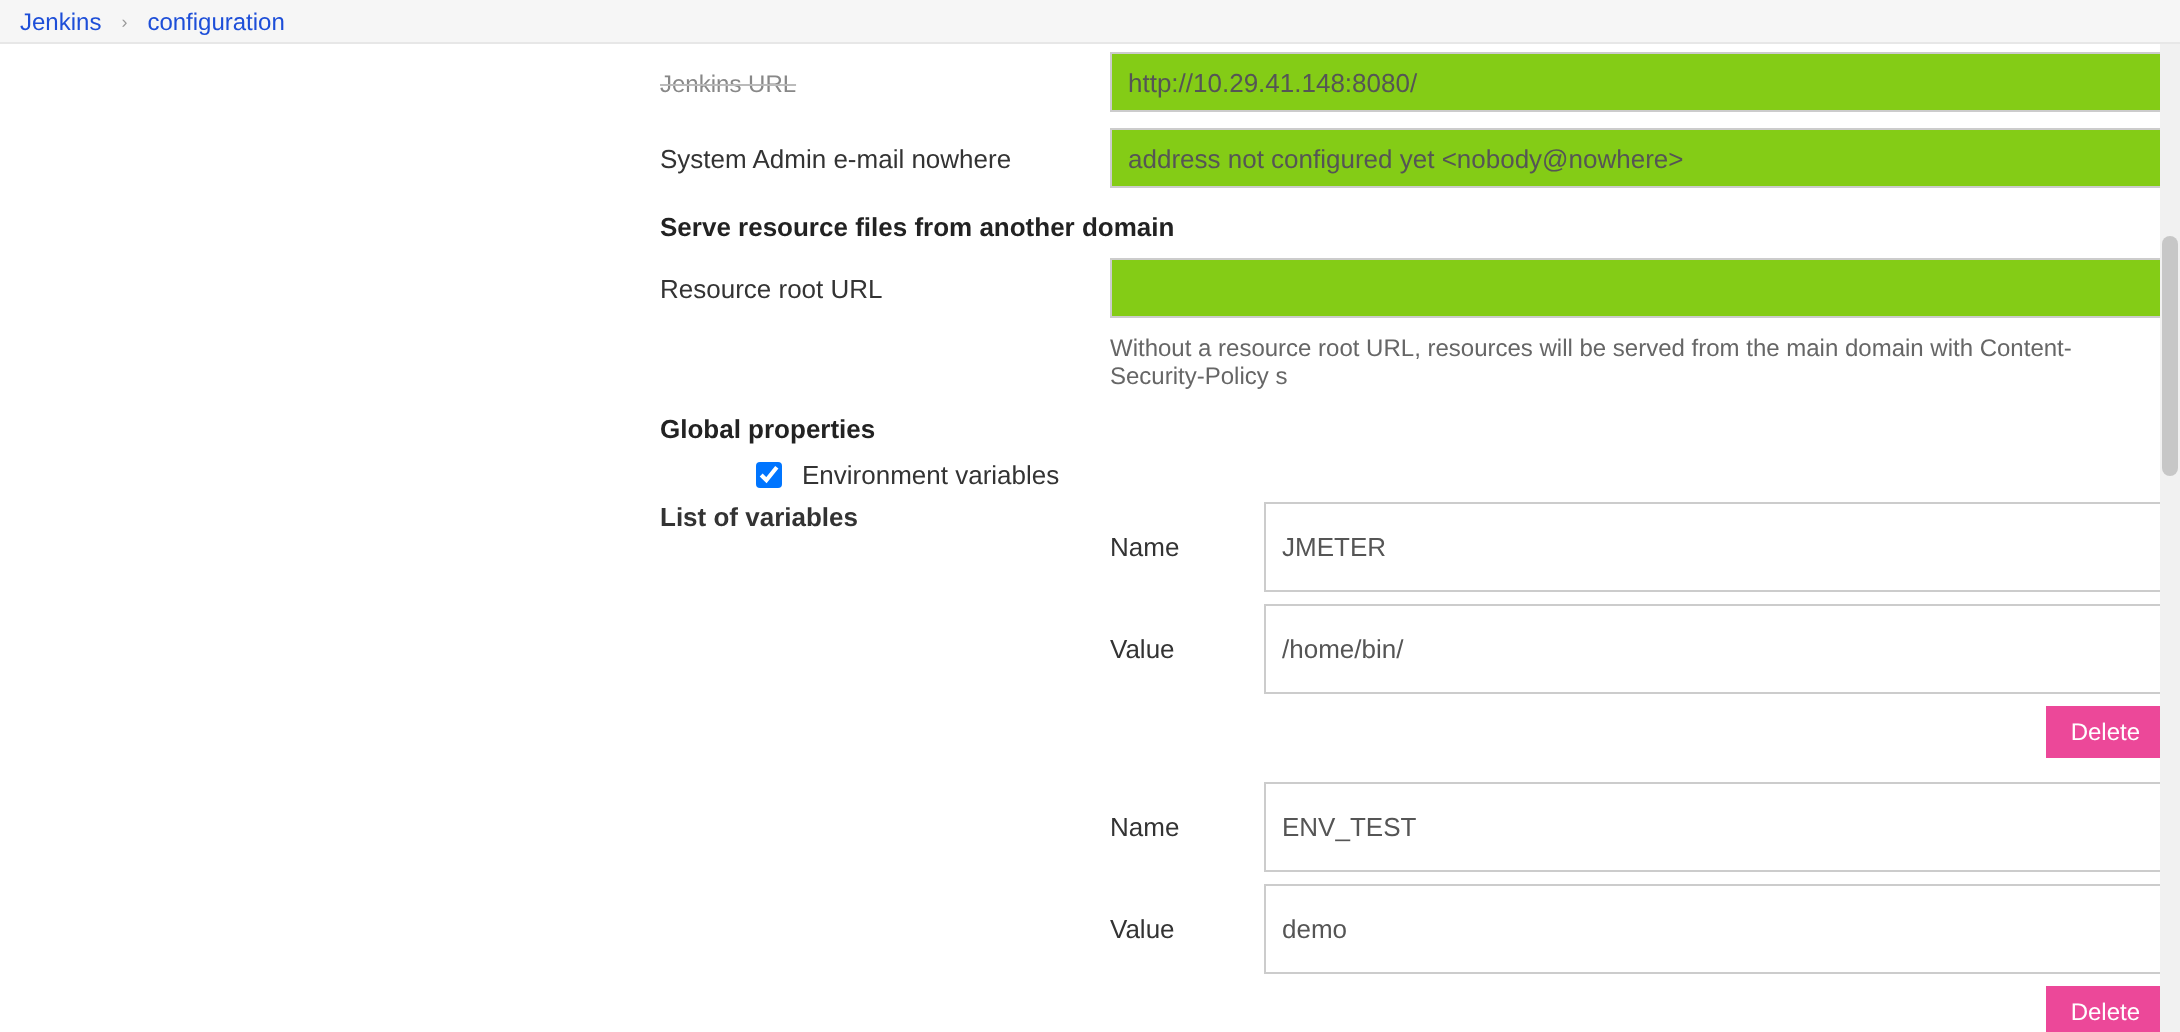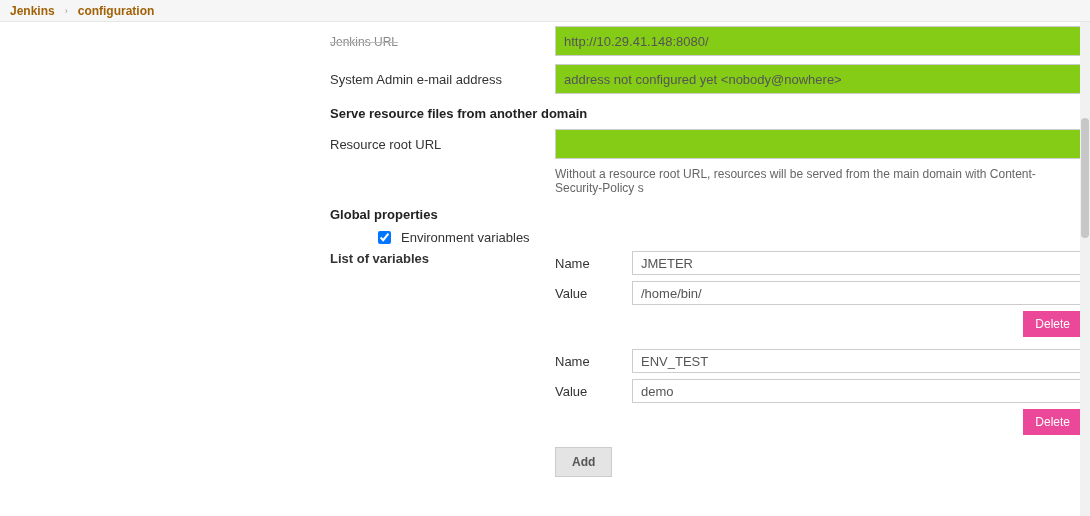--- a/index.html
+++ b/index.html
@@ -16,21 +16,21 @@
     .breadcrumb {
       background: #f6f6f6;
       border-bottom: 1px solid #e7e7e7;
       padding: 4px 10px;
       font-size: 12px;
       color: #555;
       display: flex;
       align-items: center;
       height: 22px;
     }
-    .breadcrumb .crumb { color: #a16207; cursor: pointer; font-weight: bold; }
+    .breadcrumb .crumb { color: #1d4ed8; cursor: pointer; }
     .breadcrumb .sep { margin: 0 10px; color: #999; font-size: 9px; }
     .content {
       position: absolute;
       left: 330px;
       top: 22px;
       right: 0;
       bottom: 0;
       padding-top: 4px;
     }
     .form-row {
@@ -102,21 +102,21 @@
     }
     .kv-label {
       width: 45px;
       font-size: 13px;
       color: #333;
       text-align: left;
       padding-right: 6px;
     }
     .kv-input {
       flex: 1;
-      height: 24px;
+      height: 45px;
       border: 1px solid #ccc;
       padding: 4px 8px;
       font-size: 13px;
       color: #555;
     }
     .delete-row {
       text-align: right;
       margin: 4px 0 12px 0;
     }
     .btn-delete {
@@ -173,21 +173,21 @@
 <div class="content">
 
   <div class="form-row">
     <div class="form-label">
       <span class="jenkins-url-label">Jenkins URL</span>
     </div>
     <input class="form-input" type="text" value="http://10.29.41.148:8080/" style="">
   </div>
 
   <div class="form-row">
-    <div class="form-label">System Admin e-mail address</div>
+    <div class="form-label">System Admin e-mail nowhere</div>
     <input class="form-input" type="text" value="address not configured yet &lt;nobody@nowhere&gt;" style="">
   </div>
 
   <div class="section-title">Serve resource files from another domain</div>
 
   <div class="form-row">
     <div class="form-label">Resource root URL</div>
     <input class="form-input" type="text" value="" style="">
   </div>
 

